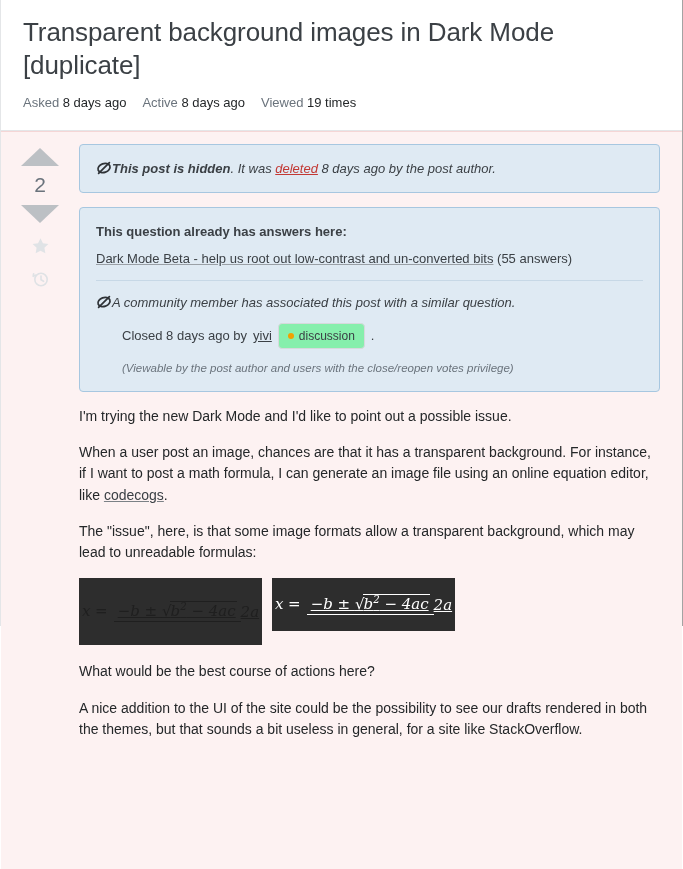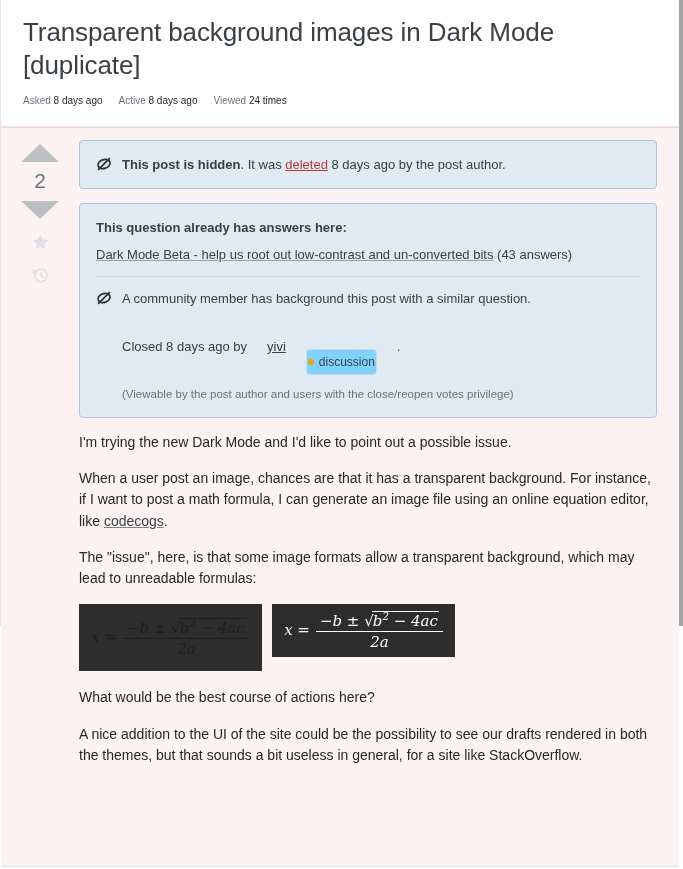--- a/index.html
+++ b/index.html
@@ -13,21 +13,21 @@
     font-family: "Liberation Sans", sans-serif;
     color: #242729;
     overflow: hidden;
   }
   .page {
     width: 683px;
     height: 626px;
     position: relative;
     box-sizing: border-box;
     border-left: 1px solid #e4e6e8;
-    border-right: 4px solid #a3a3a3;
+    border-right: 1px solid #a3a3a3;
     background: #fff;
   }
 
   
   .qheader {
     padding: 16px 22px 10px 22px;
     background: #fff;
     border-bottom: 1px solid #e4e6e8;
   }
   .qtitle {
@@ -35,21 +35,21 @@
     line-height: 1.28;
     font-weight: 400;
     color: #3b4045;
     margin: 0 0 12px 0;
     letter-spacing: -0.1px;
   }
   .qstats {
     display: flex;
     align-items: center;
     gap: 16px;
-    font-size: 10px;
+    font-size: 13px;
     color: #6a737c;
     padding-bottom: 10px;
   }
   .qstat b {
     font-weight: 400;
     color: #242729;
   }
   .qstat .lbl { color: #6a737c; }
 
   
@@ -109,21 +109,21 @@
     border-radius: 4px;
     padding: 14px 16px;
     font-size: 13px;
     color: #3b4045;
     line-height: 1.5;
     margin-bottom: 14px;
   }
   .notice-row {
     display: flex;
     align-items: flex-start;
-    gap: 10px;
+    font-style: italic;
   }
   .hidden-icon {
     flex: 0 0 auto;
     margin-top: 1px;
     color: #2f3337;
   }
   .hidden-icon svg { display: block; }
   .notice a, .linkish {
     color: #3b4045;
     text-decoration: underline;
@@ -145,45 +145,45 @@
   }
   .notice-divider {
     border: none;
     border-top: 1px solid #c7d8e6;
     margin: 0 0 12px 0;
   }
   .closed-line {
     margin: 10px 0 0 26px;
     display: flex;
     align-items: center;
-    gap: 20px;
+    gap: 6px;
     flex-wrap: wrap;
   }
   .closed-line a { text-decoration: underline; color: #3b4045; }
   .tag-pill {
     display: inline-flex;
     align-items: center;
     gap: 5px;
-    background: #7dd3fc;
+    background: #86efac;
     border: 1px solid #d6d9dc;
     border-radius: 4px;
-    padding: 3px 1px;
+    padding: 3px 9px;
     font-size: 12px;
     color: #3b4045;
-    margin-top: 30px;
   }
   .dot-gold {
     width: 6px; height: 6px; border-radius: 50%;
     background: #f2a100;
     display: inline-block;
   }
   .privnote {
     margin: 11px 0 0 26px;
     font-size: 11.5px;
     color: #6a737c;
+    font-style: italic;
   }
 
   
   .body { font-size: 14px; line-height: 1.52; color: #242729; }
   .body p { margin: 6px 0 15px 0; }
   .body a { color: #3b4045; text-decoration-color: #7b8186; text-align: center; }
   .body ul { margin: 0 0 15px 0; padding-left: 30px; }
   .body li { margin-bottom: 9px; }
 
   .formulas {
@@ -207,23 +207,24 @@
     font-size: 15px;
     display: flex;
     align-items: center;
     gap: 6px;
     white-space: nowrap;
   }
   .f-dark .mathx { color: #1f1f1f; }
   .f-light .mathx { color: #ffffff; }
   .frac {
     display: inline-flex;
-    flex-direction: column;
+    flex-direction: row;
     align-items: center;
     line-height: 1.15;
+    text-decoration: underline;
   }
   .f-dark .frac .num { border-bottom: 1px solid #1f1f1f; padding: 0 4px 1px; }
   .f-light .frac .num { border-bottom: 1px solid #ffffff; padding: 0 4px 1px; }
   .frac .den { padding-top: 2px; }
   .sup { font-size: 0.68em; vertical-align: super; }
   .radical { letter-spacing: -1px; }
   .overbar {
     border-top: 1px solid currentColor;
     padding: 0 1px;
     margin-left: -1px;
@@ -240,21 +241,21 @@
       <span class="qstat">
         <span class="lbl">Asked</span>
         <b>8 days ago</b>
       </span>
       <span class="qstat">
         <span class="lbl">Active</span>
         <b>8 days ago</b>
       </span>
       <span class="qstat">
         <span class="lbl">Viewed</span>
-        <b>24 times</b>
+        <b>19 times</b>
       </span>
     </div>
   </div>
 
   <div class="post-wrap">
     <div class="post">
 
       <div class="votecell">
         <div class="arrow-up"></div>
         <div class="votecount">2</div>
@@ -284,31 +285,31 @@
               </svg>
             </span>
             <span><b>This post is hidden</b><span>. It was </span><a href="#" class="red">deleted</a><span> 8 days ago by the post author.</span></span>
           </div>
         </div>
 
         <div class="notice">
           <div class="dupe-title"><span>This question already has answers here</span><span>:</span></div>
           <div class="dupe-link-row">
             <a href="#" class="dupe-link">Dark Mode Beta - help us root out low-contrast and un-converted bits</a>
-            <span>(43 answers)</span>
+            <span>(55 answers)</span>
           </div>
           <hr class="notice-divider">
           <div class="notice-row">
             <span class="hidden-icon">
               <svg width="16" height="16" viewBox="0 0 16 16" fill="none" stroke="#2f3337" stroke-width="1.7">
                 <ellipse cx="8" cy="8" rx="6.2" ry="4.4" transform="rotate(-20 8 8)"></ellipse>
                 <path d="M2.6 13.4L13.4 2.6" stroke-linecap="round"></path>
               </svg>
             </span>
-            <span>A community member has background this post with a similar question.</span>
+            <span>A community member has associated this post with a similar question.</span>
           </div>
           <div class="closed-line">
             <span>Closed 8 days ago by</span>
             <a href="#">yivi</a>
             <span class="tag-pill">
               <span class="dot-gold"></span>
               <span>discussion</span>
             </span>
             <span>.</span>
           </div>

